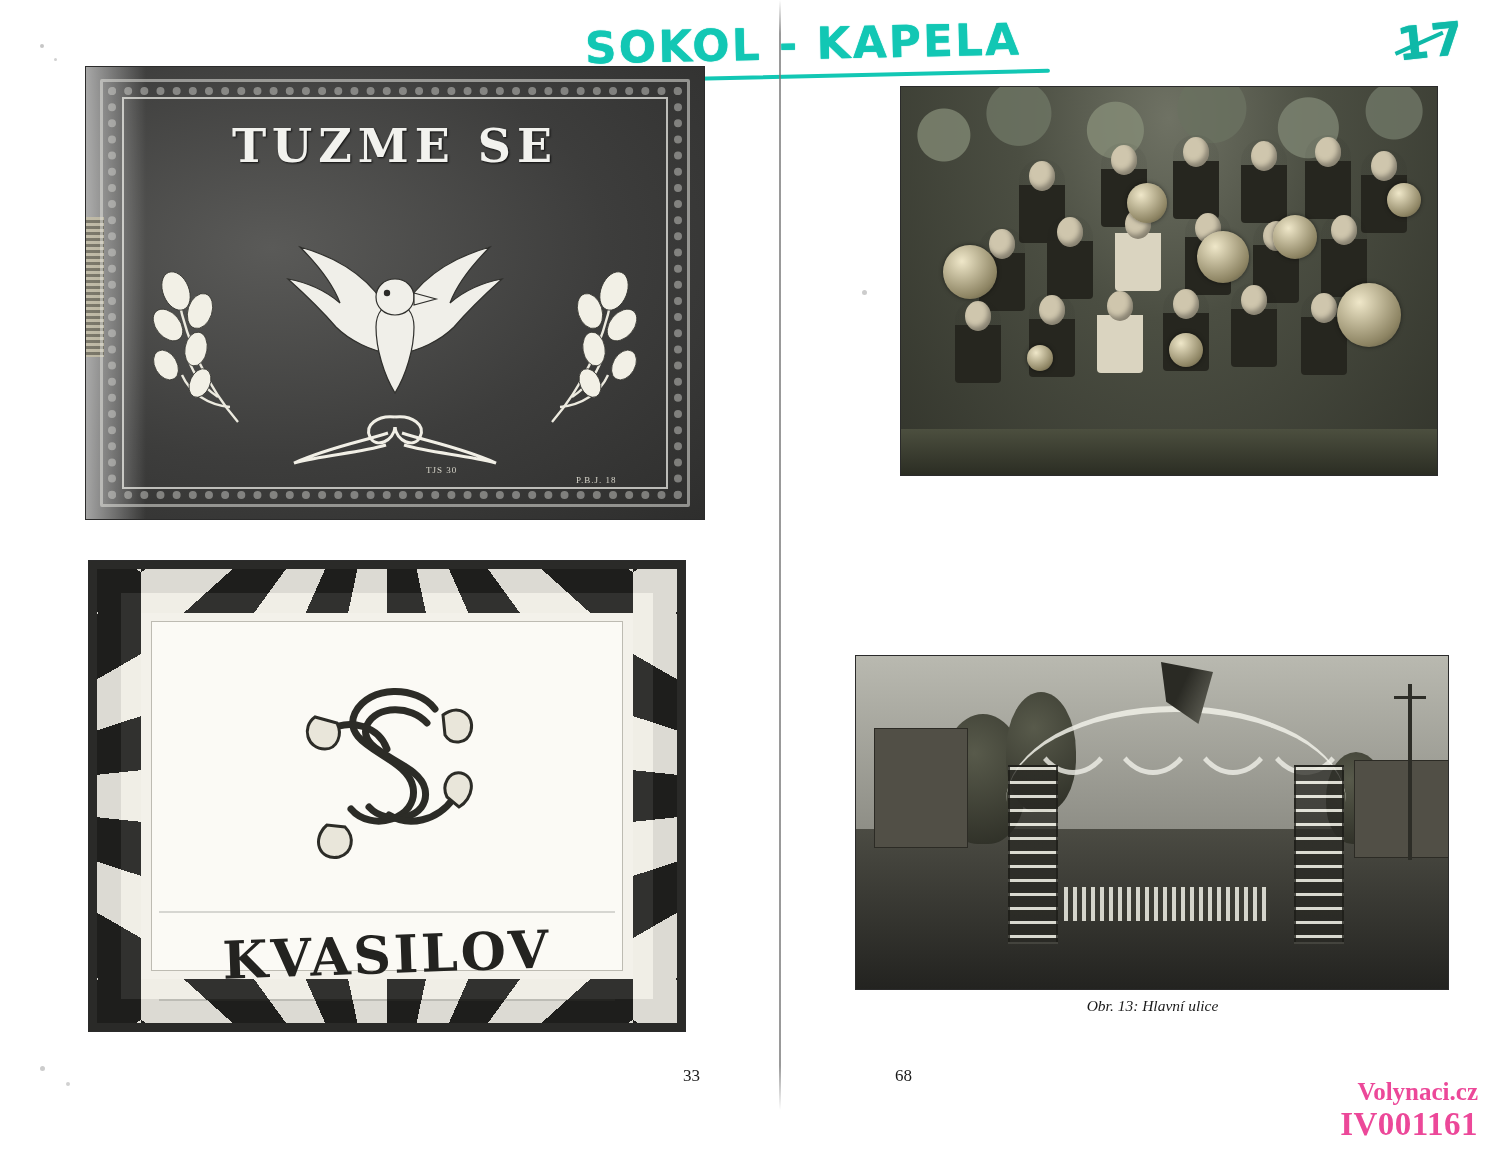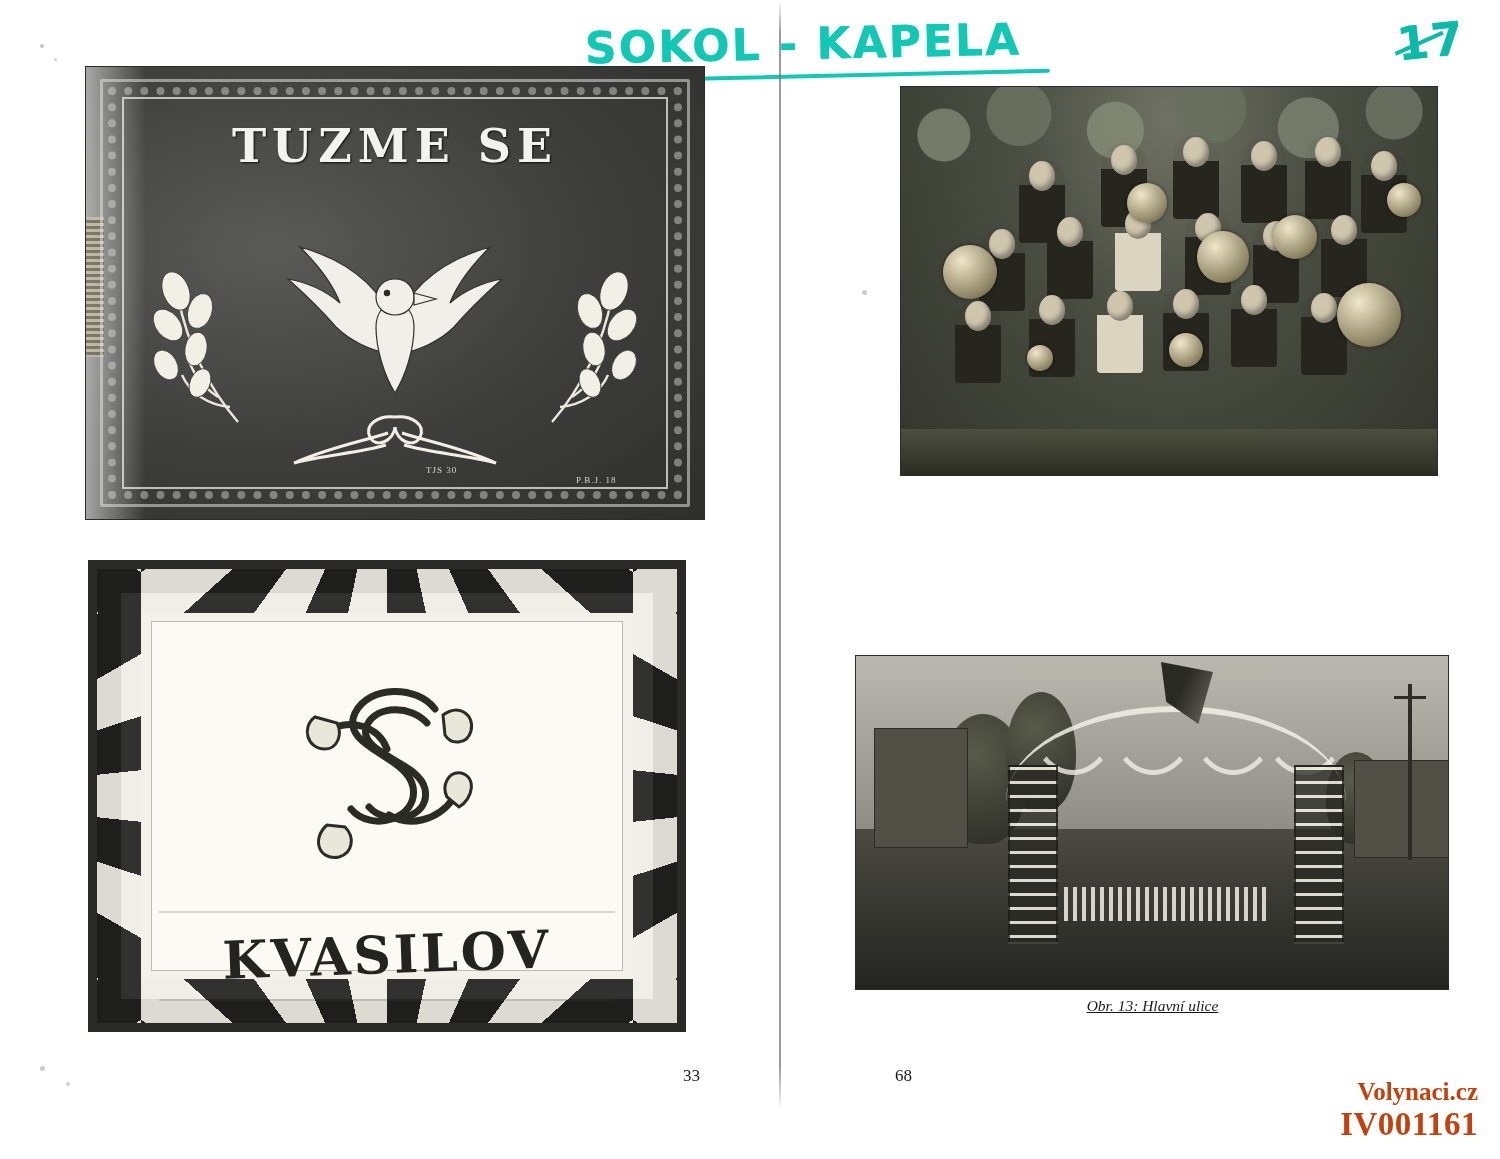--- a/index.html
+++ b/index.html
@@ -227,21 +227,21 @@
     border-radius: 50%;
     background: radial-gradient(circle at 35% 30%, #efe7c9, #8d8463 70%, #4e4a36);
     box-shadow: 0 0 4px rgba(0,0,0,.5);
   }
   .grass {
     position: absolute; left: 0; bottom: 0; width: 100%; height: 46px;
     background: linear-gradient(to bottom, #4c4f3f, #2b2d23);
   }
 
   
-  #fig-street { left: 855px; top: 655px; width: 595px; text-decoration: underline; }
+  #fig-street { left: 855px; top: 655px; width: 595px; }
   #photo-street { width: 592px; height: 333px;
     background: linear-gradient(to bottom, #9a9a92 0%, #6d6d66 45%, #3a3a34 100%);
   }
   .sky { position:absolute; left:0; top:0; width:100%; height:55%;
     background: linear-gradient(to bottom, #b9b9b0, #8c8c84); }
   .ground { position:absolute; left:0; bottom:0; width:100%; height:48%;
     background: linear-gradient(to bottom, #4b4b43, #232320); }
   .pylon {
     position: absolute; bottom: 45px; width: 46px; height: 175px;
     background:
@@ -291,21 +291,21 @@
   #folio-left { left: 683px; top: 1066px; }
   #folio-right { left: 855px; top: 1066px; margin-left: 40px; }
 
   
   #watermark {
     position: absolute;
     right: 22px; bottom: 16px;
     text-align: right;
     font-family: "Liberation Serif", serif;
     font-weight: bold;
-    color: #c2410c;
+    color: #ec4899;
     line-height: 1.12;
   }
   #watermark .wm-site { font-size: 25px; }
   #watermark .wm-id { font-size: 33px; letter-spacing: .5px; }
 
   
   .speck { position: absolute; background: #8d8d8d; border-radius: 50%; }
 </style>
 </head>
 <body>

